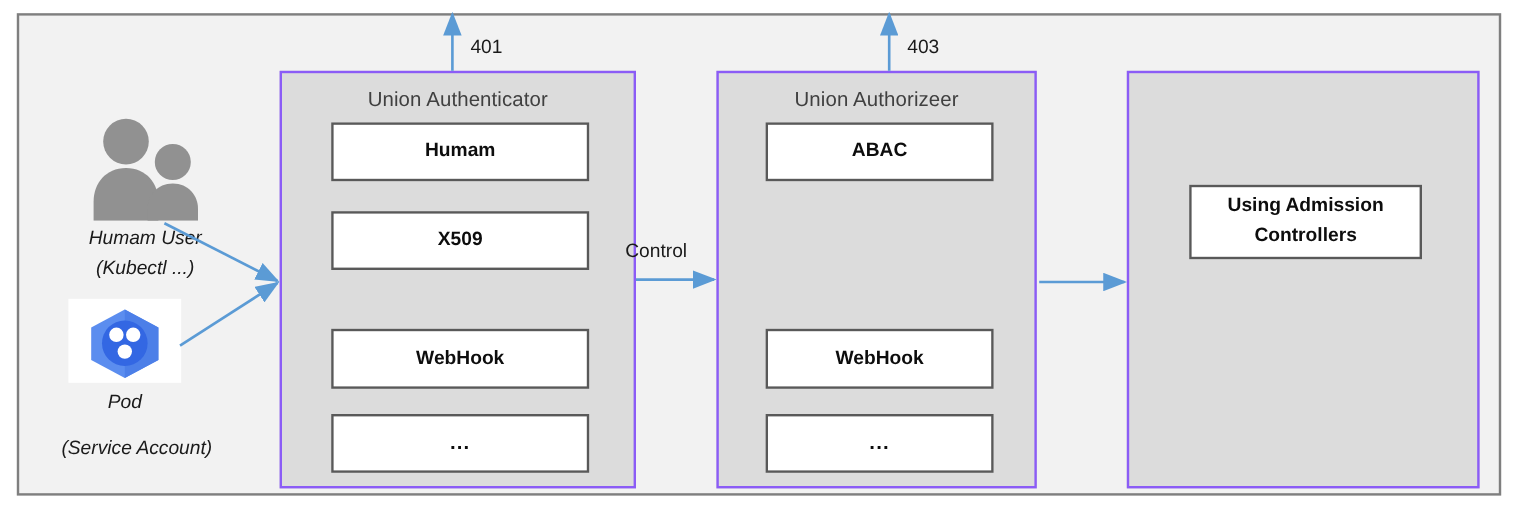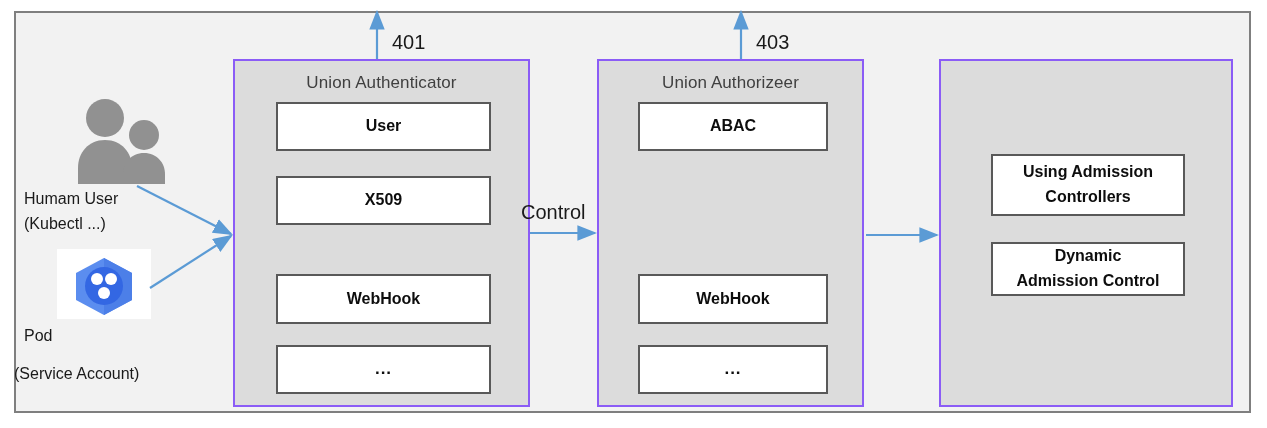--- a/index.html
+++ b/index.html
@@ -84,23 +84,25 @@
   .row2 { top: 115px; height: 49px; }
   .row3 { top: 189px; height: 50px; margin-top: 24px; }
   .row4 { top: 284px; height: 49px; }
 
   .arow1 { top: 93px; height: 62px; }
   .arow2 { top: 181px; height: 54px; }
 
   
   .actor-label {
     position: absolute;
+    text-align: center;
     font-size: 16px;
     color: #1a1a1a;
     white-space: nowrap;
+    font-style: italic;
   }
 
   .people-icon {
     position: absolute;
     left: 72px;
     top: 96px;
     width: 98px;
     height: 88px;
   }
 
@@ -117,21 +119,21 @@
   #wires {
     position: absolute;
     left: 0; top: 0;
     width: 1267px;
     height: 428px;
     pointer-events: none;
   }
 
   .wire-label {
     position: absolute;
-    font-size: 20px;
+    font-size: 16px;
     color: #1a1a1a;
     white-space: nowrap;
   }
 </style>
 </head>
 <body>
 
 <div id="canvas">
 
   <div class="outer-frame"></div>
@@ -161,21 +163,21 @@
     </svg>
   </div>
 
   <div class="actor-label" style="left:24px; top:327px; width:160px;">Pod</div>
   <div class="actor-label" style="left:14px; top:365px; width:200px;">(Service Account)</div>
 
   <div class="panel panel-auth">
     <div class="panel-title">Union Authenticator</div>
 
     <div class="item-box c1 row1">
-      <span class="line">User</span>
+      <span class="line">Humam</span>
     </div>
     <div class="item-box c1 row2">
       <span class="line">X509</span>
     </div>
     <div class="item-box c1 row3">
       <span class="line">WebHook</span>
     </div>
     <div class="item-box c1 row4 ellipsis">
       <span class="line">...</span>
     </div>
@@ -193,24 +195,20 @@
     <div class="item-box c2 row4 ellipsis">
       <span class="line">...</span>
     </div>
   </div>
 
   <div class="panel panel-admission">
 
     <div class="item-box c3 arow1">
       <span class="line">Using Admission</span>
       <span class="line">Controllers</span>
-    </div>
-    <div class="item-box c3 arow2">
-      <span class="line">Dynamic</span>
-      <span class="line">Admission Control</span>
     </div>
   </div>
 
   <svg id="wires" viewBox="0 0 1267 428">
     <defs>
       <marker id="arrowhead" markerWidth="9" markerHeight="7" refX="8" refY="3.5" orient="auto" markerUnits="strokeWidth">
         <polygon points="0 0, 9 3.5, 0 7" fill="#5b9bd5"></polygon>
       </marker>
     </defs>
 

